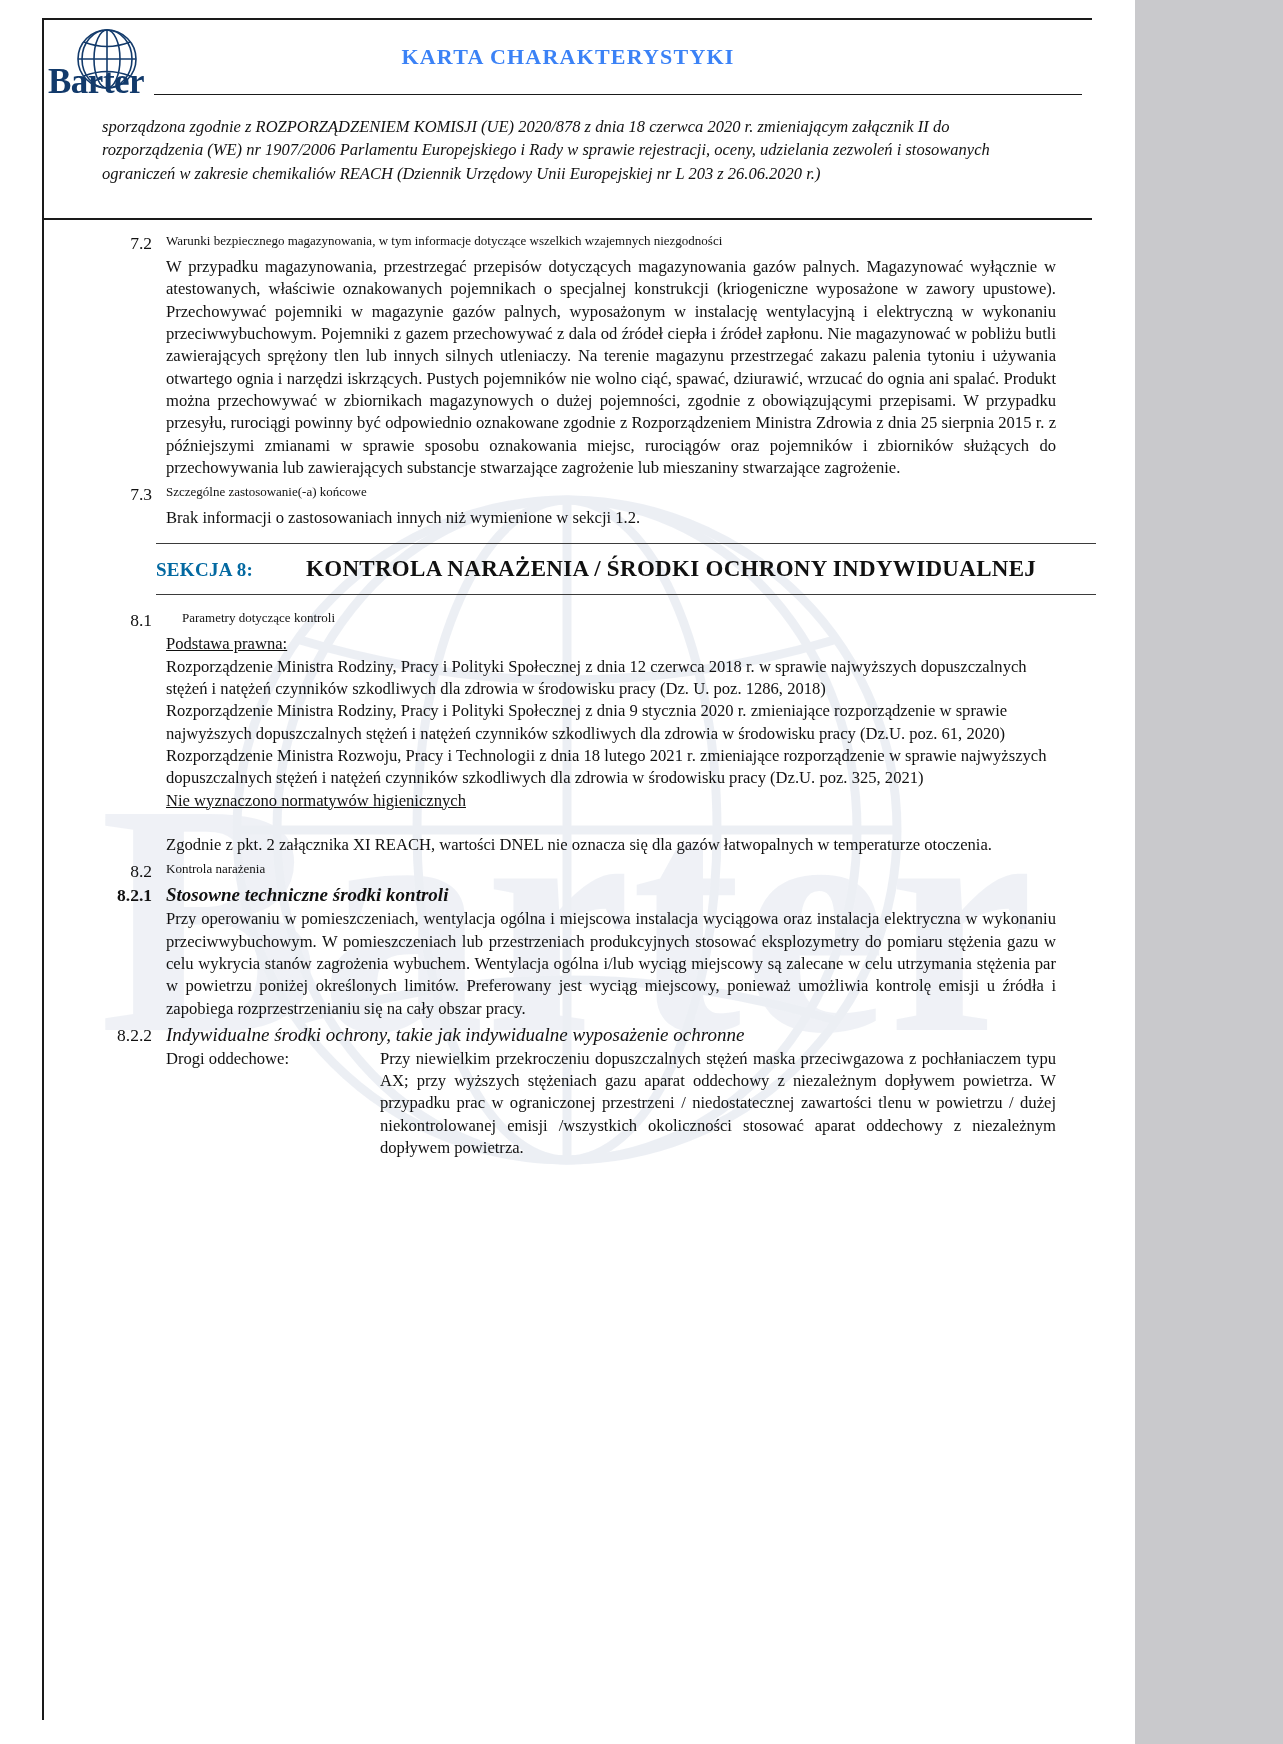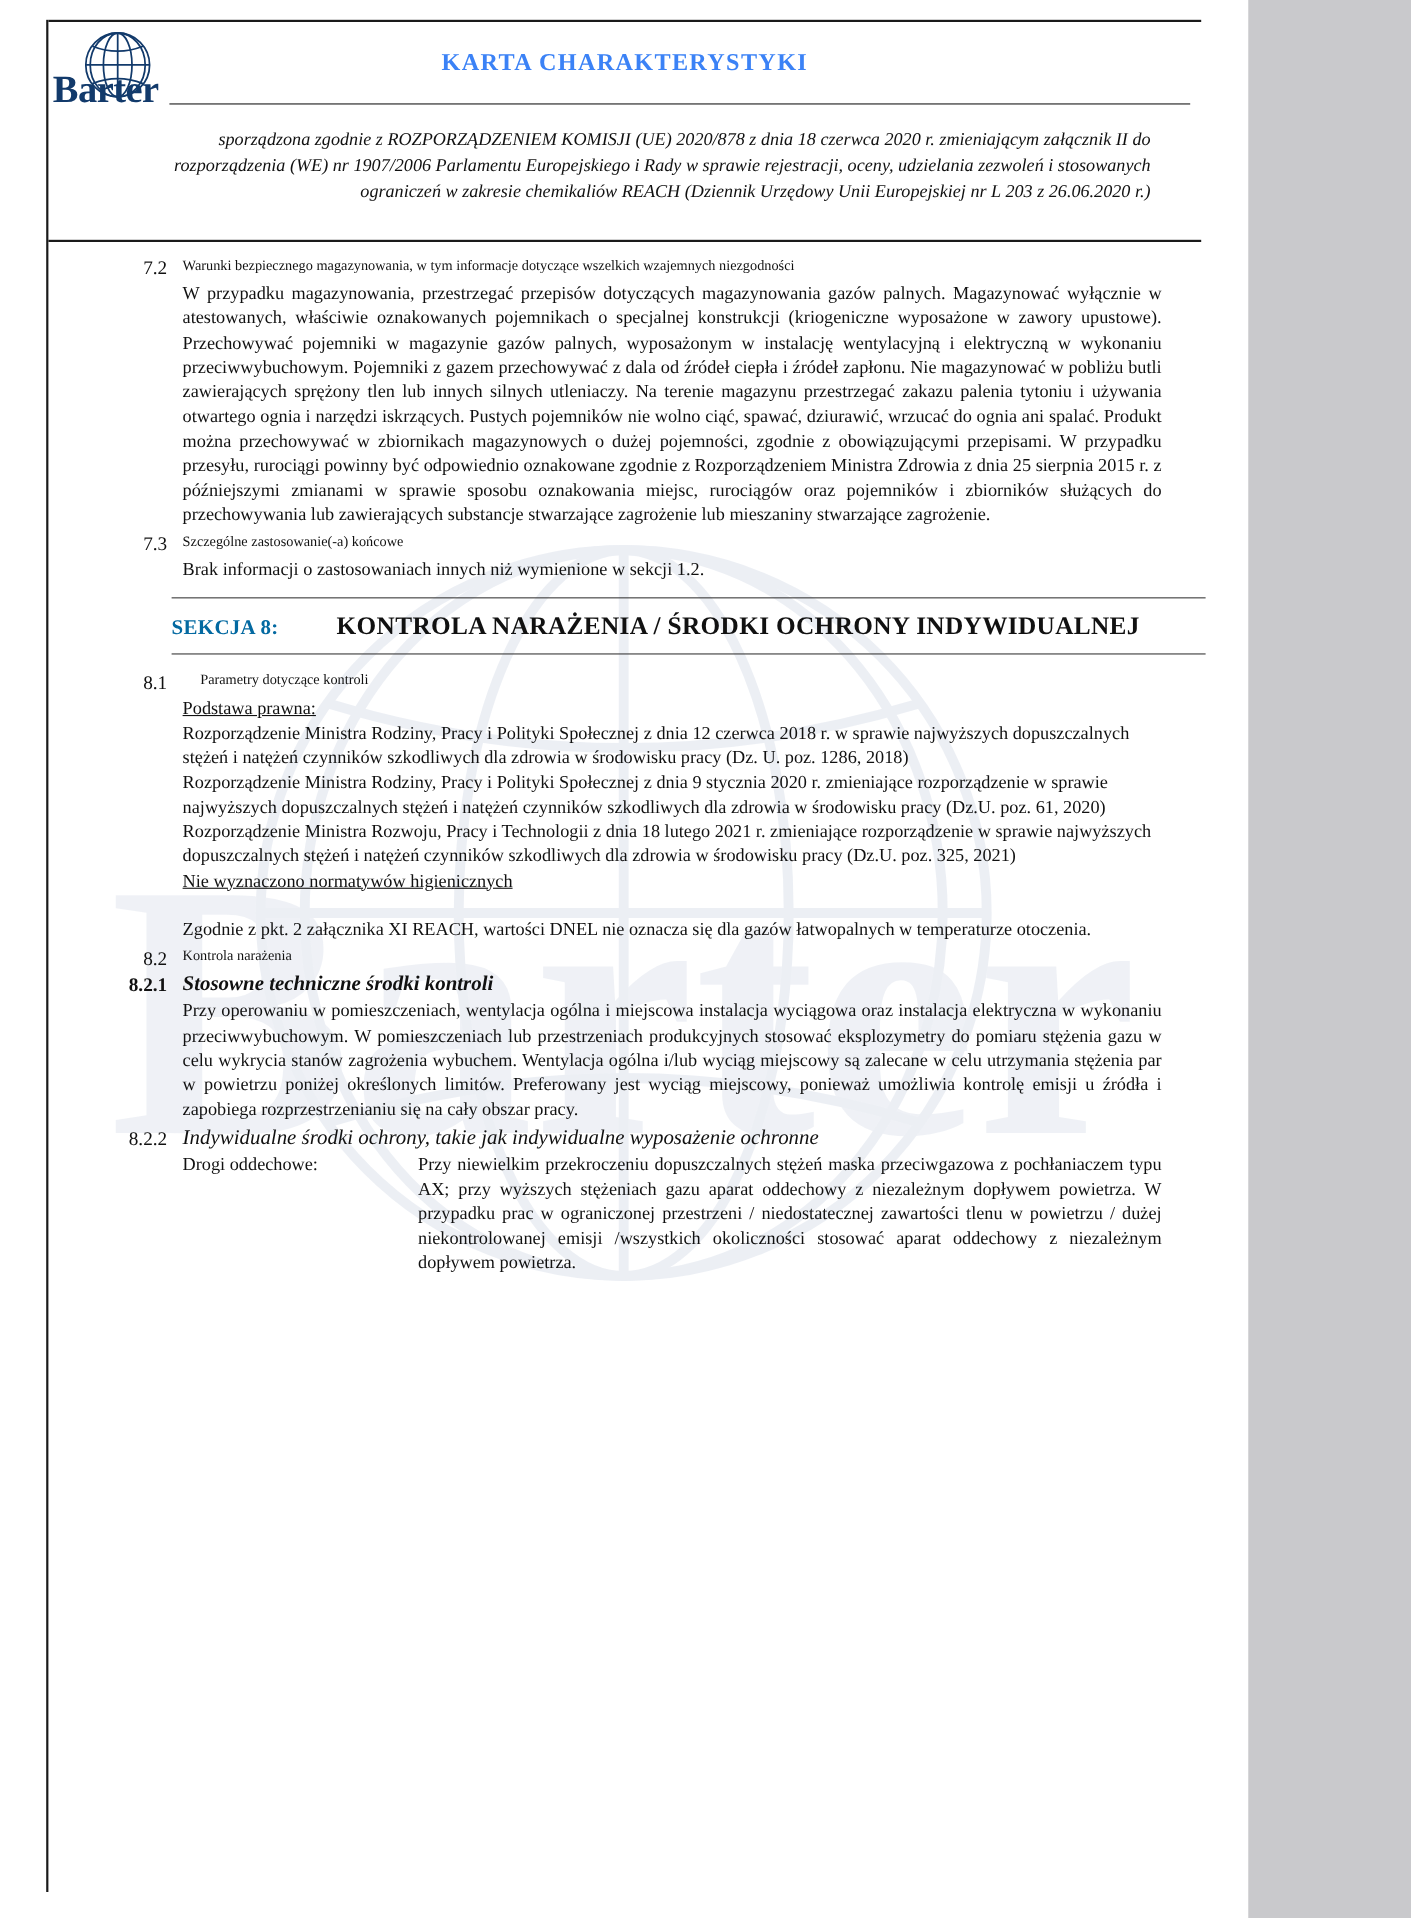--- a/index.html
+++ b/index.html
@@ -94,21 +94,21 @@
     left: 110px;
     right: 10px;
     top: 74px;
     border-bottom: 1.5px solid #1a1a1a;
   }
   .header-sub {
     position: absolute;
     left: 58px;
     right: 46px;
     top: 95px;
-    text-align: right;
+    text-align: left;
     font-style: italic;
     font-size: 16.5px;
     line-height: 1.42;
     color: #111;
   }
 
   
   .body-area {
     position: absolute;
     left: 42px;

